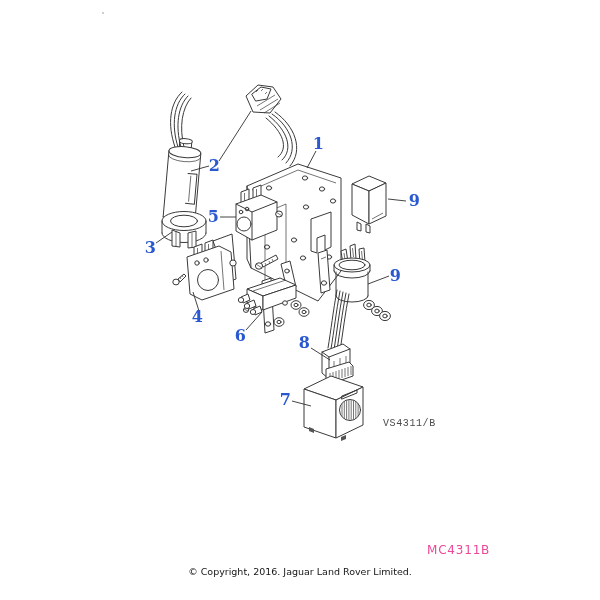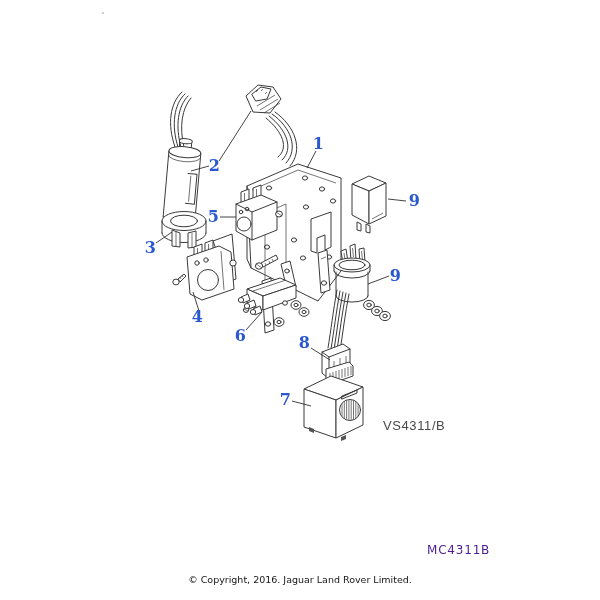--- a/index.html
+++ b/index.html
@@ -3,27 +3,27 @@
 <meta charset="utf-8">
 <style>
   html,body{margin:0;padding:0;background:#ffffff;}
   .stage{position:relative;width:600px;height:600px;background:#ffffff;overflow:hidden;
          font-family:"Liberation Sans",sans-serif;}
   .stage svg{position:absolute;left:0;top:0;}
   .callout{position:absolute;transform:translate(-50%,-50%);
            font-family:"DejaVu Serif",serif;font-weight:bold;font-size:16px;
            color:var(--callout,#2a58cf);letter-spacing:-0.5px;line-height:1;}
   .vs-code{position:absolute;left:383px;top:418px;
-           font-family:Liberation Sans, sans-serif;font-size:13px;color:#4a4a4a;
+           font-family:Liberation Mono, monospace;font-size:10px;color:#4a4a4a;
            letter-spacing:0.6px;}
   .figure-code{position:absolute;left:427px;top:543px;
-           font-family:"DejaVu Sans",sans-serif;font-size:12px;color:#4c1d95;
+           font-family:"DejaVu Sans",sans-serif;font-size:12px;color:#ec4899;
            letter-spacing:0.8px;}
   .copyright{position:absolute;left:0;top:566px;width:600px;text-align:center;
-           font-family:"DejaVu Sans",sans-serif;font-size:9.5px;color:#151515;margin-top:8px;}
+           font-family:"DejaVu Sans",sans-serif;font-size:9.5px;color:#151515;}
   
   .ln{stroke:#3a3a3a;fill:none;stroke-width:1;stroke-linecap:round;stroke-linejoin:round;}
   .wh{stroke:#3a3a3a;fill:#ffffff;stroke-width:1;stroke-linejoin:round;}
   .thin{stroke:#3a3a3a;fill:none;stroke-width:0.7;}
   .leader{stroke:#2f2f2f;fill:none;stroke-width:0.9;}
 </style>
 </head>
 <body>
 
 <div class="stage">

